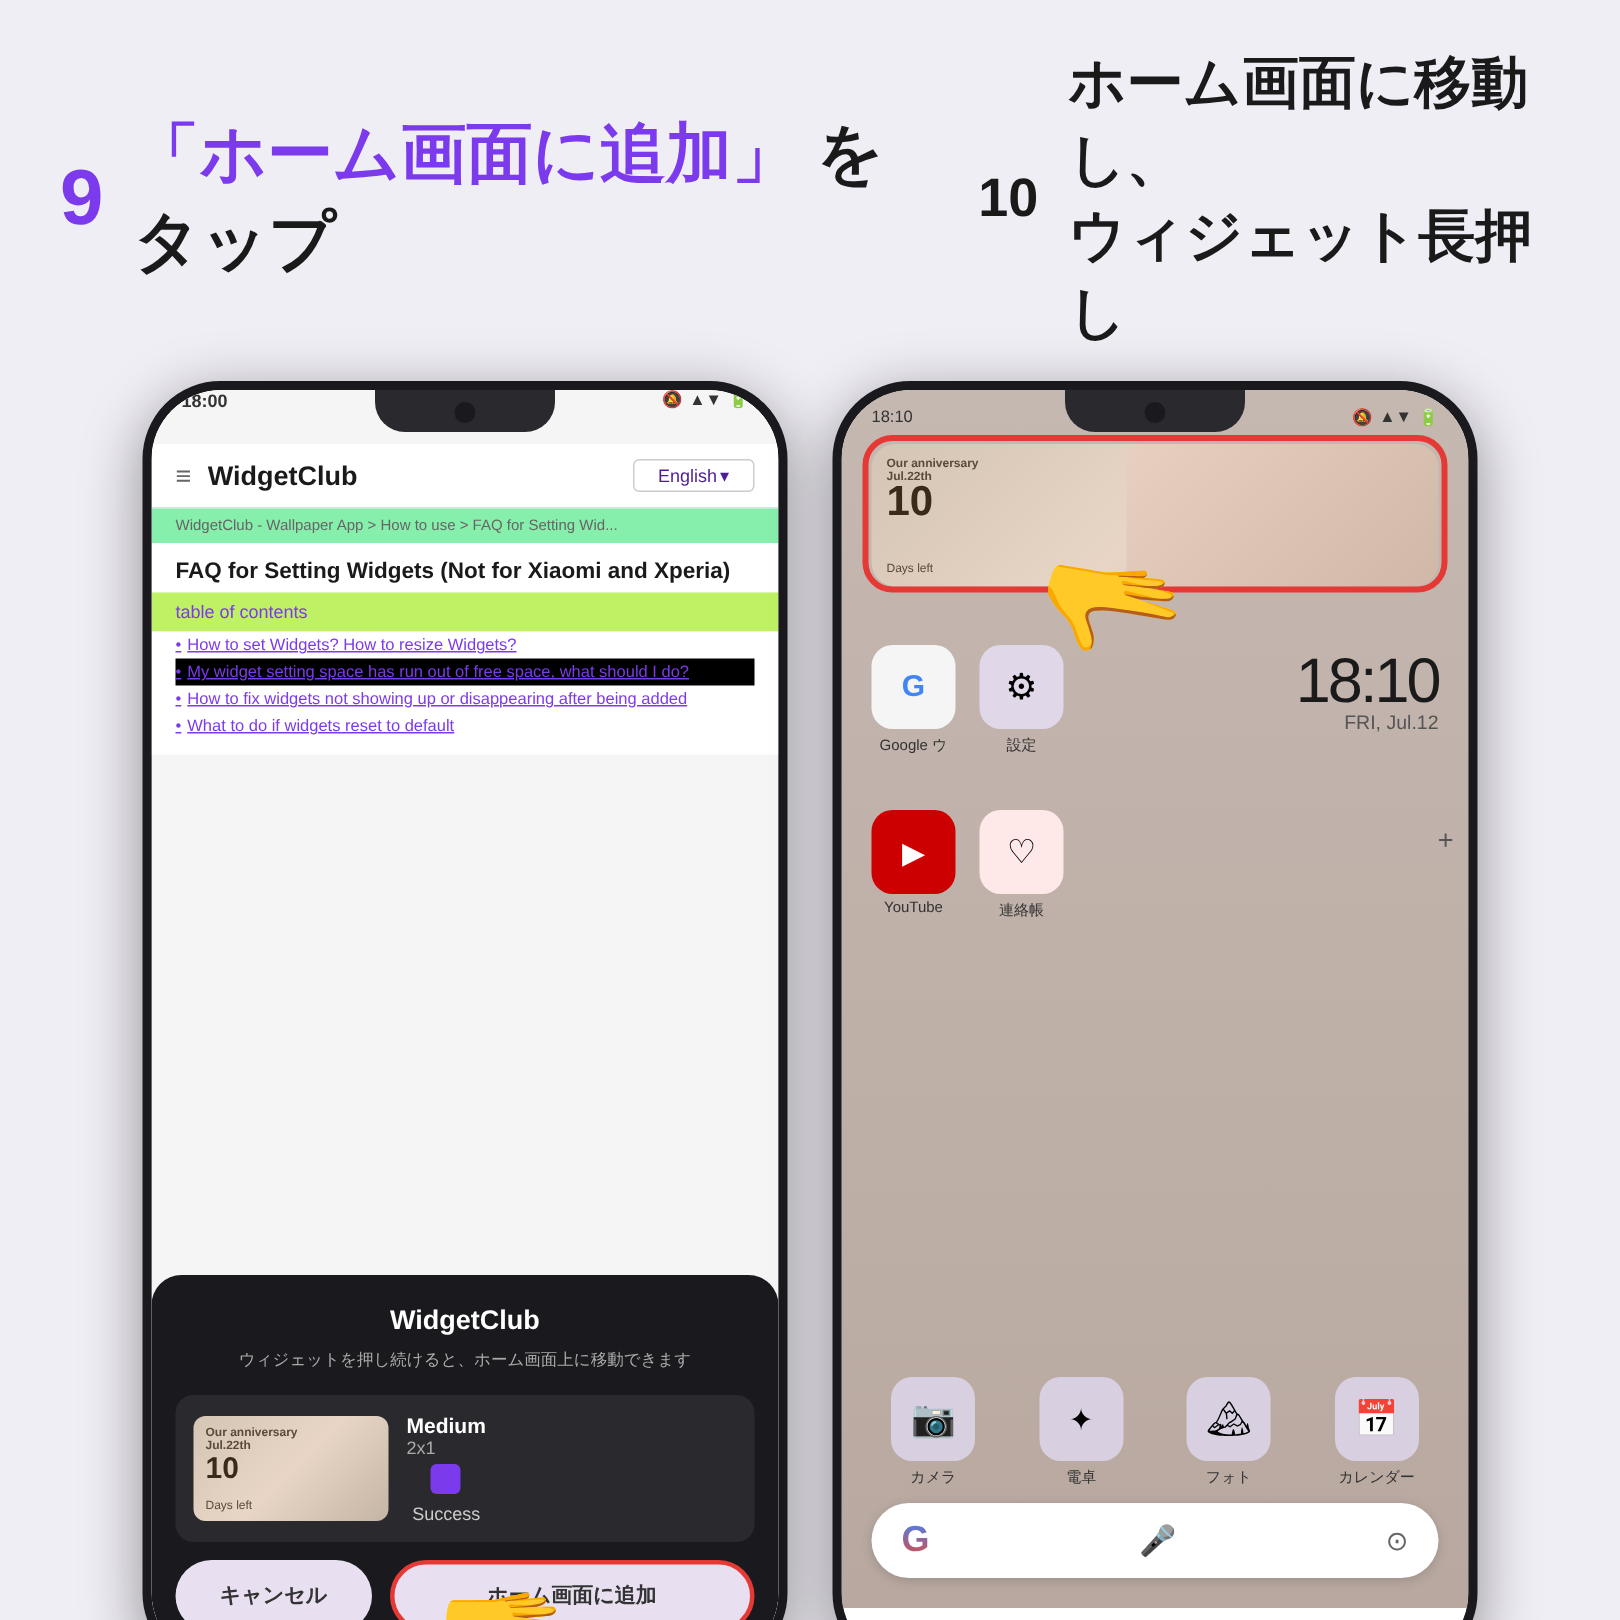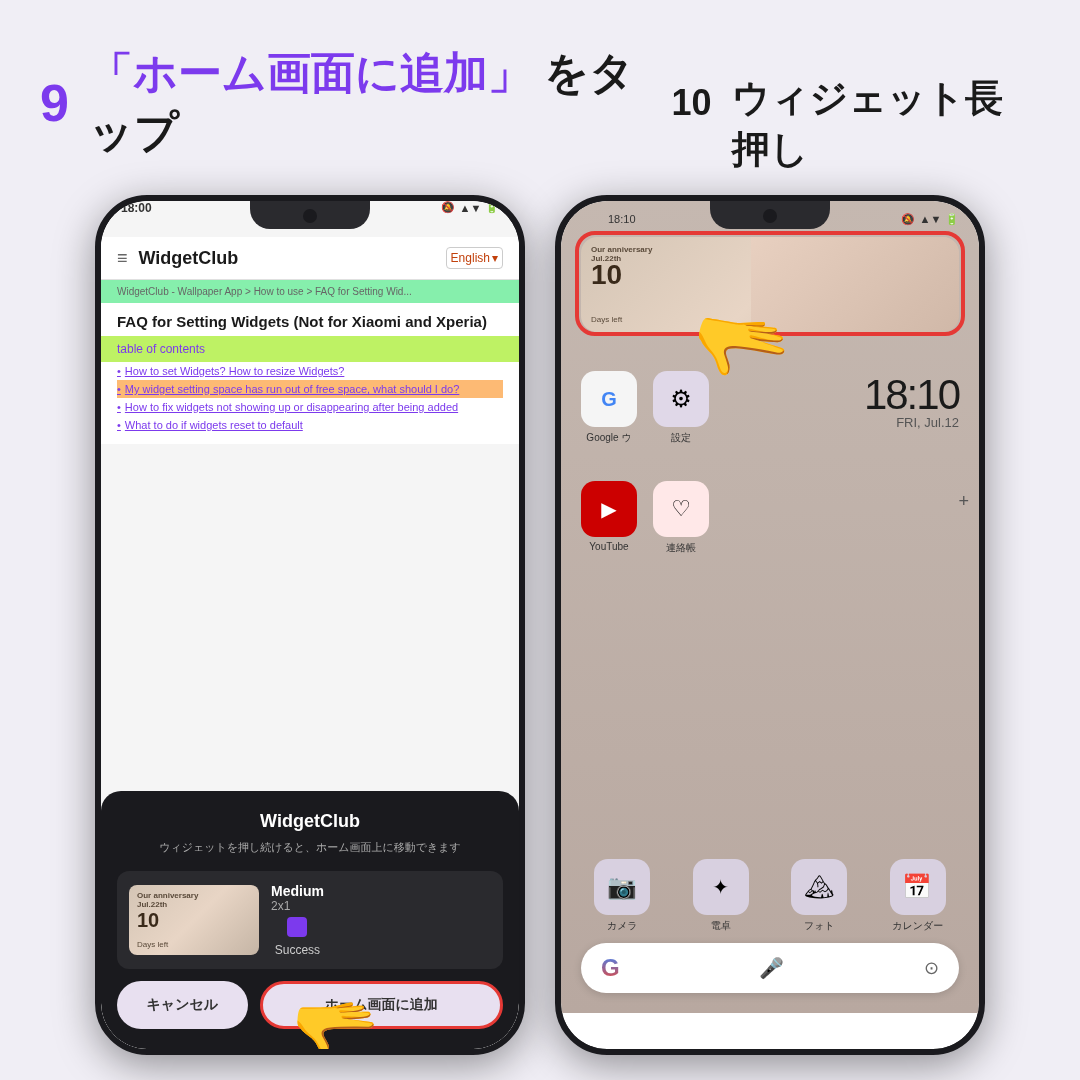--- a/index.html
+++ b/index.html
@@ -112,23 +112,23 @@
     .site-title {
       font-size: 18px;
       font-weight: 700;
       color: #1a1a1a;
     }
     .site-title .menu-icon { color: #666; margin-right: 6px; }
     .lang-btn {
       background: #fff;
       border: 1px solid #ccc;
       border-radius: 4px;
-      padding: 3px 4px;
+      padding: 3px 16px;
       font-size: 12px;
-      color: #c2410c;
+      color: #4c1d95;
       display: flex;
       align-items: center;
       gap: 2px;
     }
     .breadcrumb {
       font-size: 10px;
       color: #666;
       padding: 6px 16px;
       background: #86efac;
       white-space: nowrap;
@@ -156,21 +156,21 @@
       font-size: 11px;
       color: #7c3aed;
       text-decoration: underline;
       padding: 3px 0;
       display: flex;
       align-items: flex-start;
       gap: 4px;
     }
     .toc-item::before { content: '•'; color: #7c3aed; flex-shrink: 0; }
     .toc-item.highlight {
-      background: #fdba74;
+      background: #000000;
     }
 
     
     .bottom-sheet {
       position: absolute;
       bottom: 0;
       left: 0;
       right: 0;
       background: #1a1a1e;
       border-radius: 20px 20px 0 0;
@@ -275,21 +275,20 @@
       font-weight: 700;
       color: #333;
       border: 3px solid #e53935;
     }
 
     
     .home-screen {
       height: calc(100% - 36px);
       background: linear-gradient(180deg, #c5b8b0 0%, #b8a8a0 100%);
       position: relative;
-      padding-left: 27px;
     }
     .home-status-bar {
       height: 36px;
       display: flex;
       align-items: center;
       justify-content: space-between;
       padding: 0 20px;
       font-size: 11px;
       color: #333;
     }
@@ -437,20 +436,21 @@
   <span class="step-num">9</span>
   <div>
     <span class="step-text">
       <span class="purple">「ホーム画面に追加」</span>
       <span>をタップ</span>
     </span>
   </div>
   <span class="step-num" style="color:#1a1a1a; font-size:36px;">10</span>
   <div>
     <span class="step-text" style="font-size:38px;">
+      <span>ホーム画面に移動し、</span>
       <br>
       <span>ウィジェット長押し</span>
     </span>
   </div>
 </div>
 
 <div class="phones-row">
 
   <div class="phone">
     <div class="phone-notch"></div>

